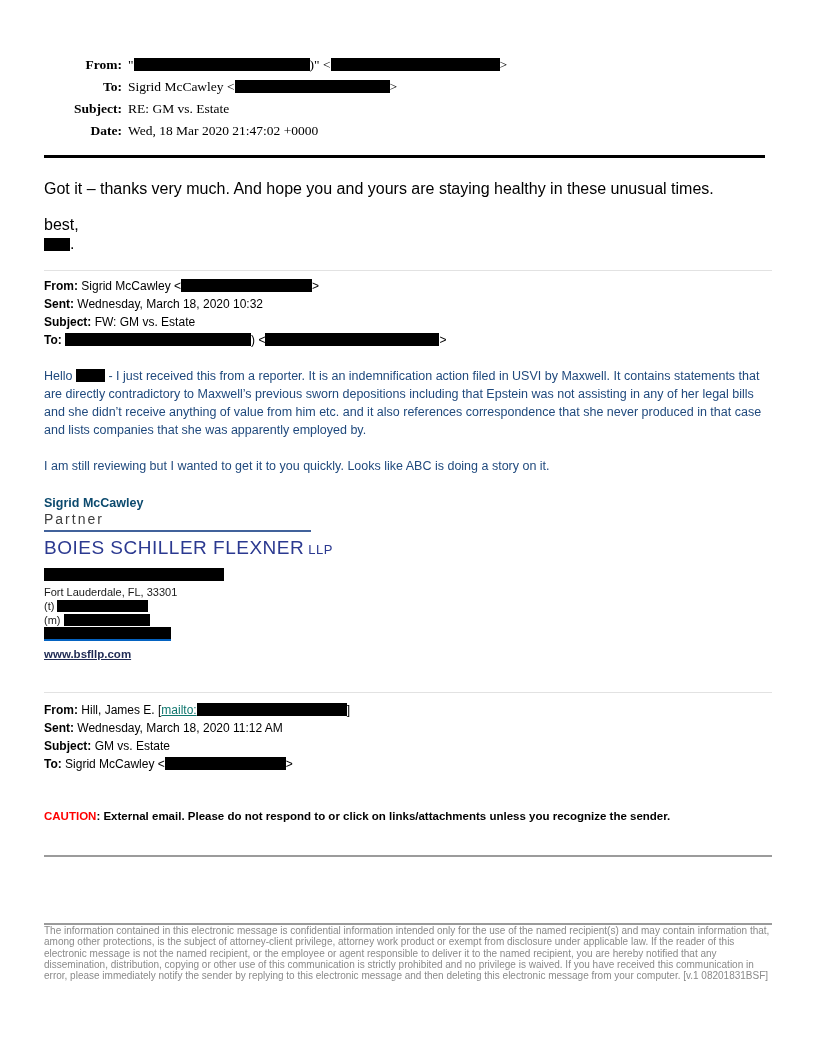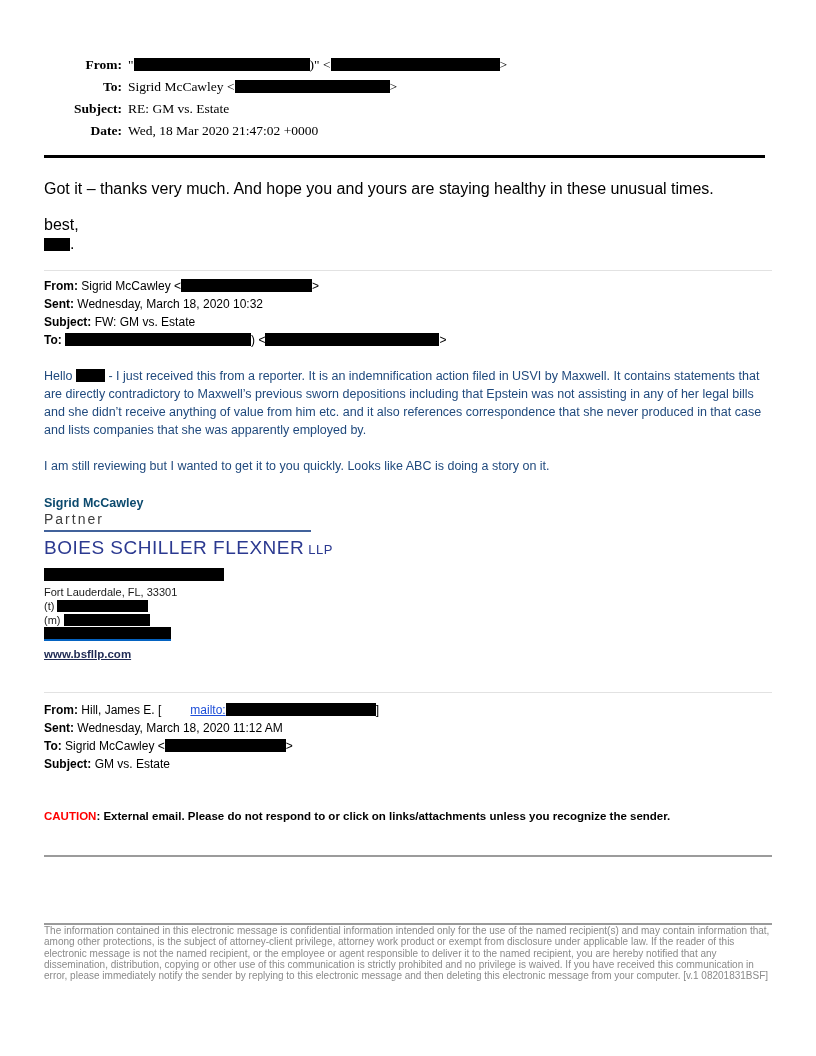--- a/index.html
+++ b/index.html
@@ -30,21 +30,21 @@
   .msg-body { color:#000000; font-size:16px; line-height:17px; margin-top:22px; }
   .msg-body .closing { margin-top:19px; }
   .msg-body .signoff { margin-top:2px; line-height:18px; }
 
   .hr-light { border:none; border-top:1px solid #E2E2E2; margin-top:17px; }
 
   
   .hdr2 { font-size:12px; line-height:18px; margin-top:6px; }
   .hdr2 .lbl { font-weight:bold; }
   .hdr2 div { white-space:nowrap; }
-  .mailto-link { color:#1d4ed8; text-decoration:underline;padding-left:29px; }
+  .mailto-link { color:#0f766e; text-decoration:underline; }
 
   .msg-body2 { color:#1F497D; font-size:12.5px; line-height:18px; margin-top:18px; }
   .msg-body2 p + p { margin-top:18px; }
 
   
   .sig { margin-top:20px; }
   .sig-name { color:#0c4a6e; font-size:12.5px; font-weight:bold; line-height:16px; }
   .sig-title { color:#3F3F3F; font-size:14px; letter-spacing:2px; line-height:17px; }
   .sig-rule { height:2px; background:#41629B; width:267px; margin-top:2px; }
   .sig-firm { color:#2B3990; font-size:19px; letter-spacing:0.5px; line-height:24px; margin-top:4px; white-space:nowrap; }
@@ -126,22 +126,22 @@
     <div class="sig-line"><span>(m) </span><span class="redact small" style="width:86px"></span></div>
     <div class="sig-line"><span class="redact link-under" style="width:127px"></span></div>
     <div class="sig-web"><a href="#">www.bsfllp.com</a></div>
   </div>
 
   <hr class="hr-light" style="margin-top:30px">
 
   <div class="hdr2" style="margin-top:8px">
     <div><span class="lbl">From:</span><span> Hill, James E. [</span><a href="#" class="mailto-link">mailto:</a><span class="redact" style="width:150px"></span><span>]</span></div>
     <div><span class="lbl">Sent:</span><span> Wednesday, March 18, 2020 11:12 AM</span></div>
+    <div><span class="lbl">Subject:</span><span> GM vs. Estate</span></div>
     <div><span class="lbl">To:</span><span> Sigrid McCawley &lt;</span><span class="redact" style="width:121px"></span><span>&gt;</span></div>
-    <div><span class="lbl">Subject:</span><span> GM vs. Estate</span></div>
   </div>
 
   <div class="caution">
     <span class="red">CAUTION</span><span>: External email. Please do not respond to or click on links/attachments unless you recognize the sender.</span>
   </div>
 
   <hr class="hr-gray first">
   <hr class="hr-gray second">
 
   <div class="disclaimer">The information contained in this electronic message is confidential information intended only for the use of the named recipient(s) and may contain information that, among other protections, is the subject of attorney-client privilege, attorney work product or exempt from disclosure under applicable law. If the reader of this electronic message is not the named recipient, or the employee or agent responsible to deliver it to the named recipient, you are hereby notified that any dissemination, distribution, copying or other use of this communication is strictly prohibited and no privilege is waived. If you have received this communication in error, please immediately notify the sender by replying to this electronic message and then deleting this electronic message from your computer. [v.1 08201831BSF]</div>

